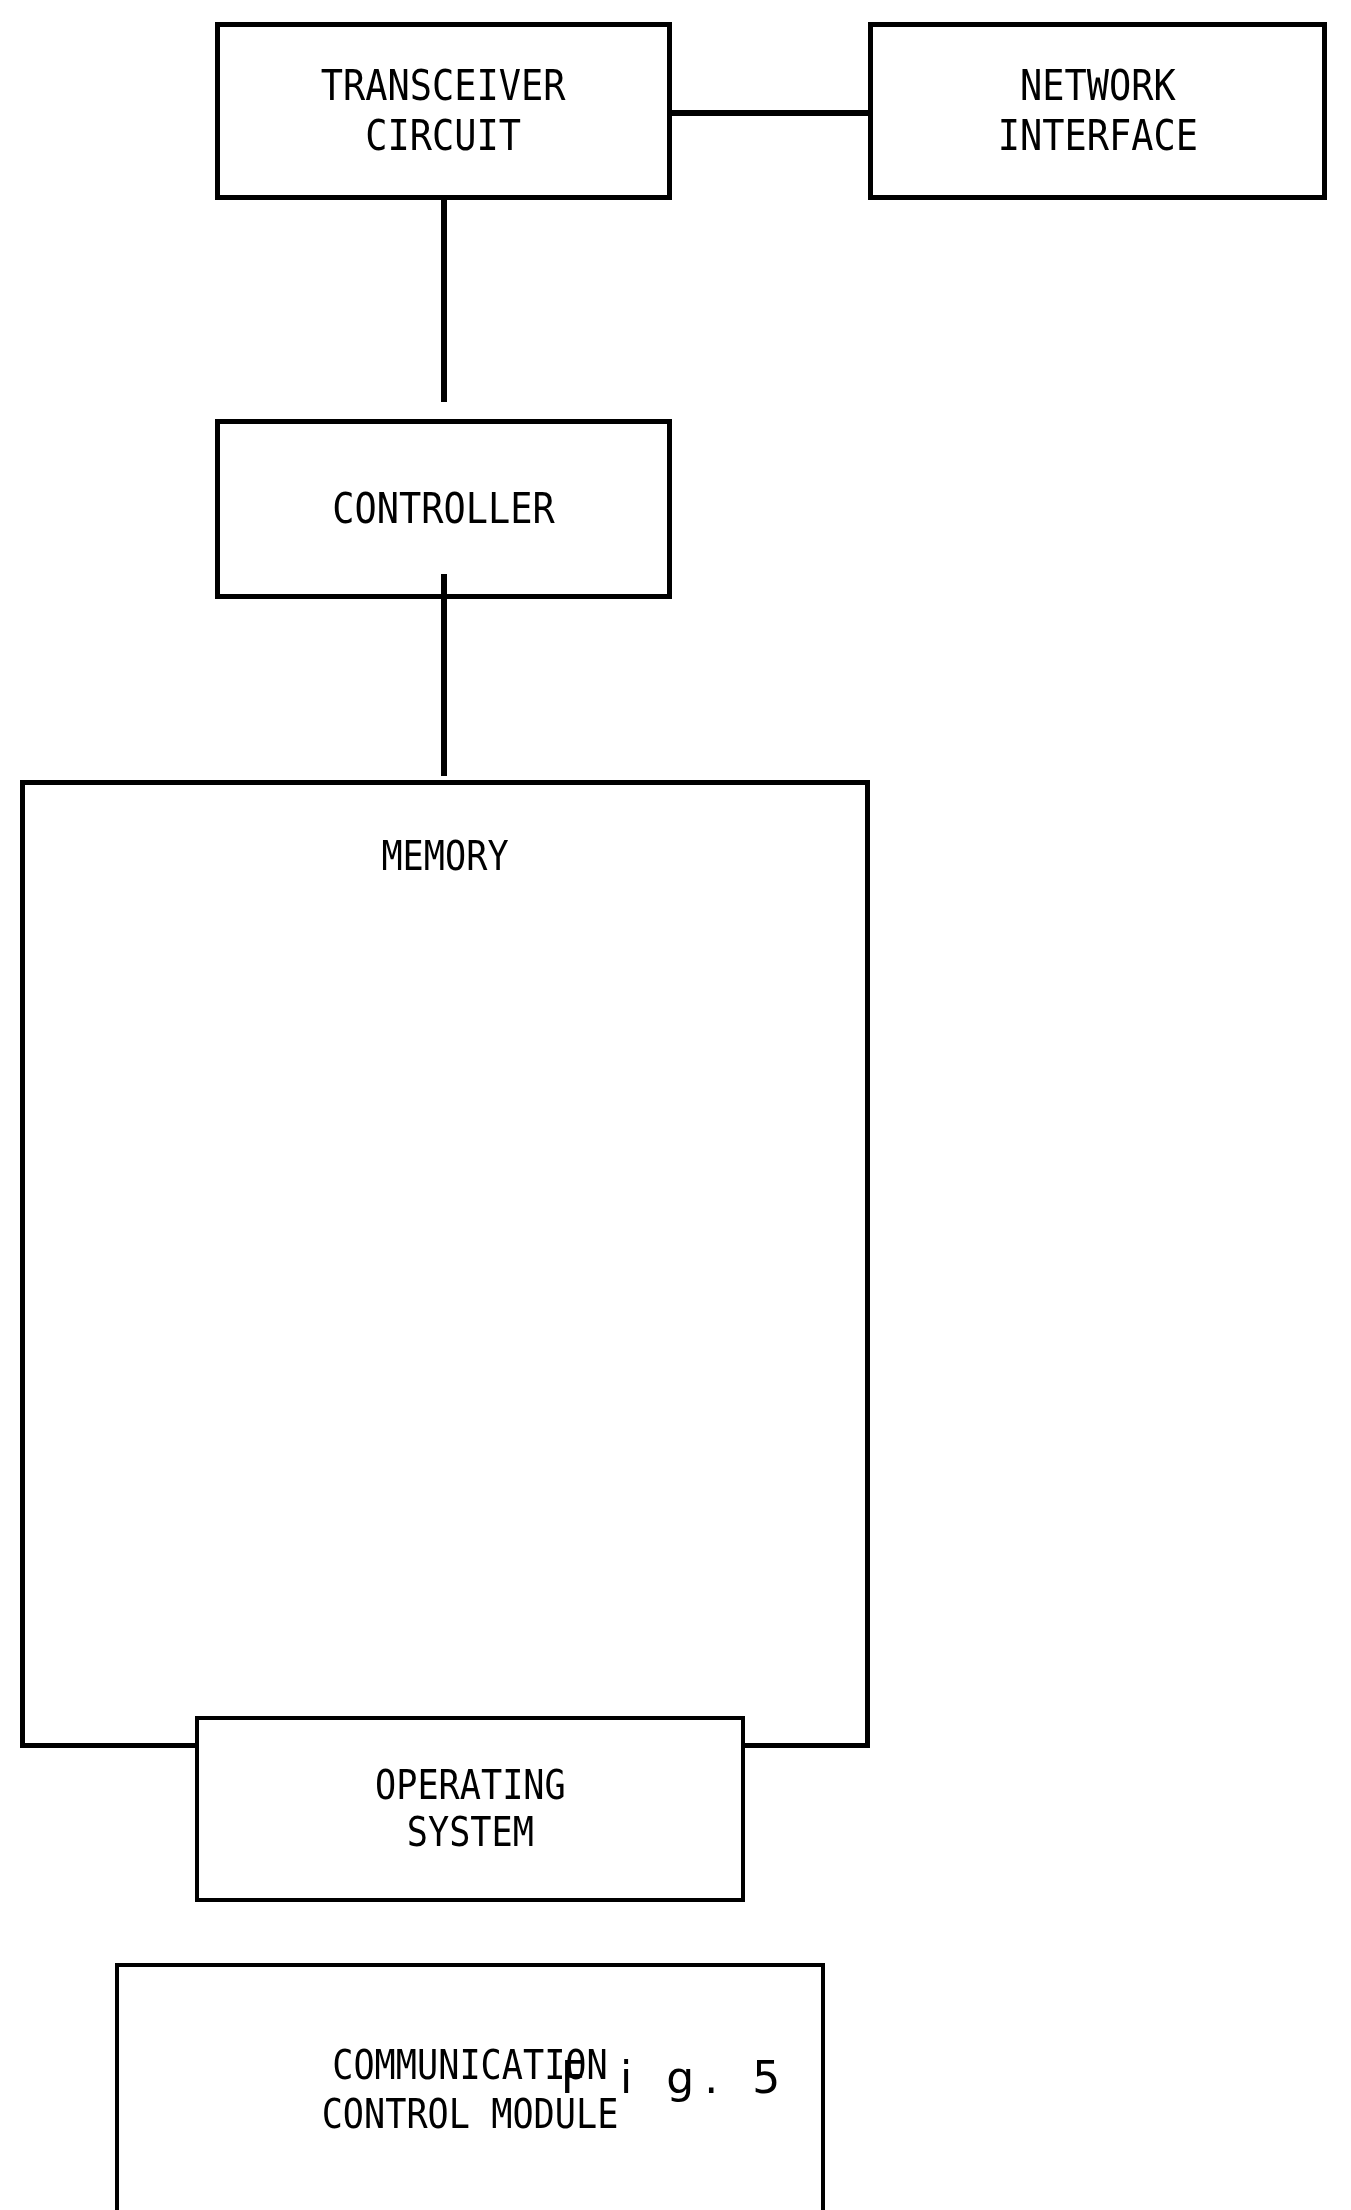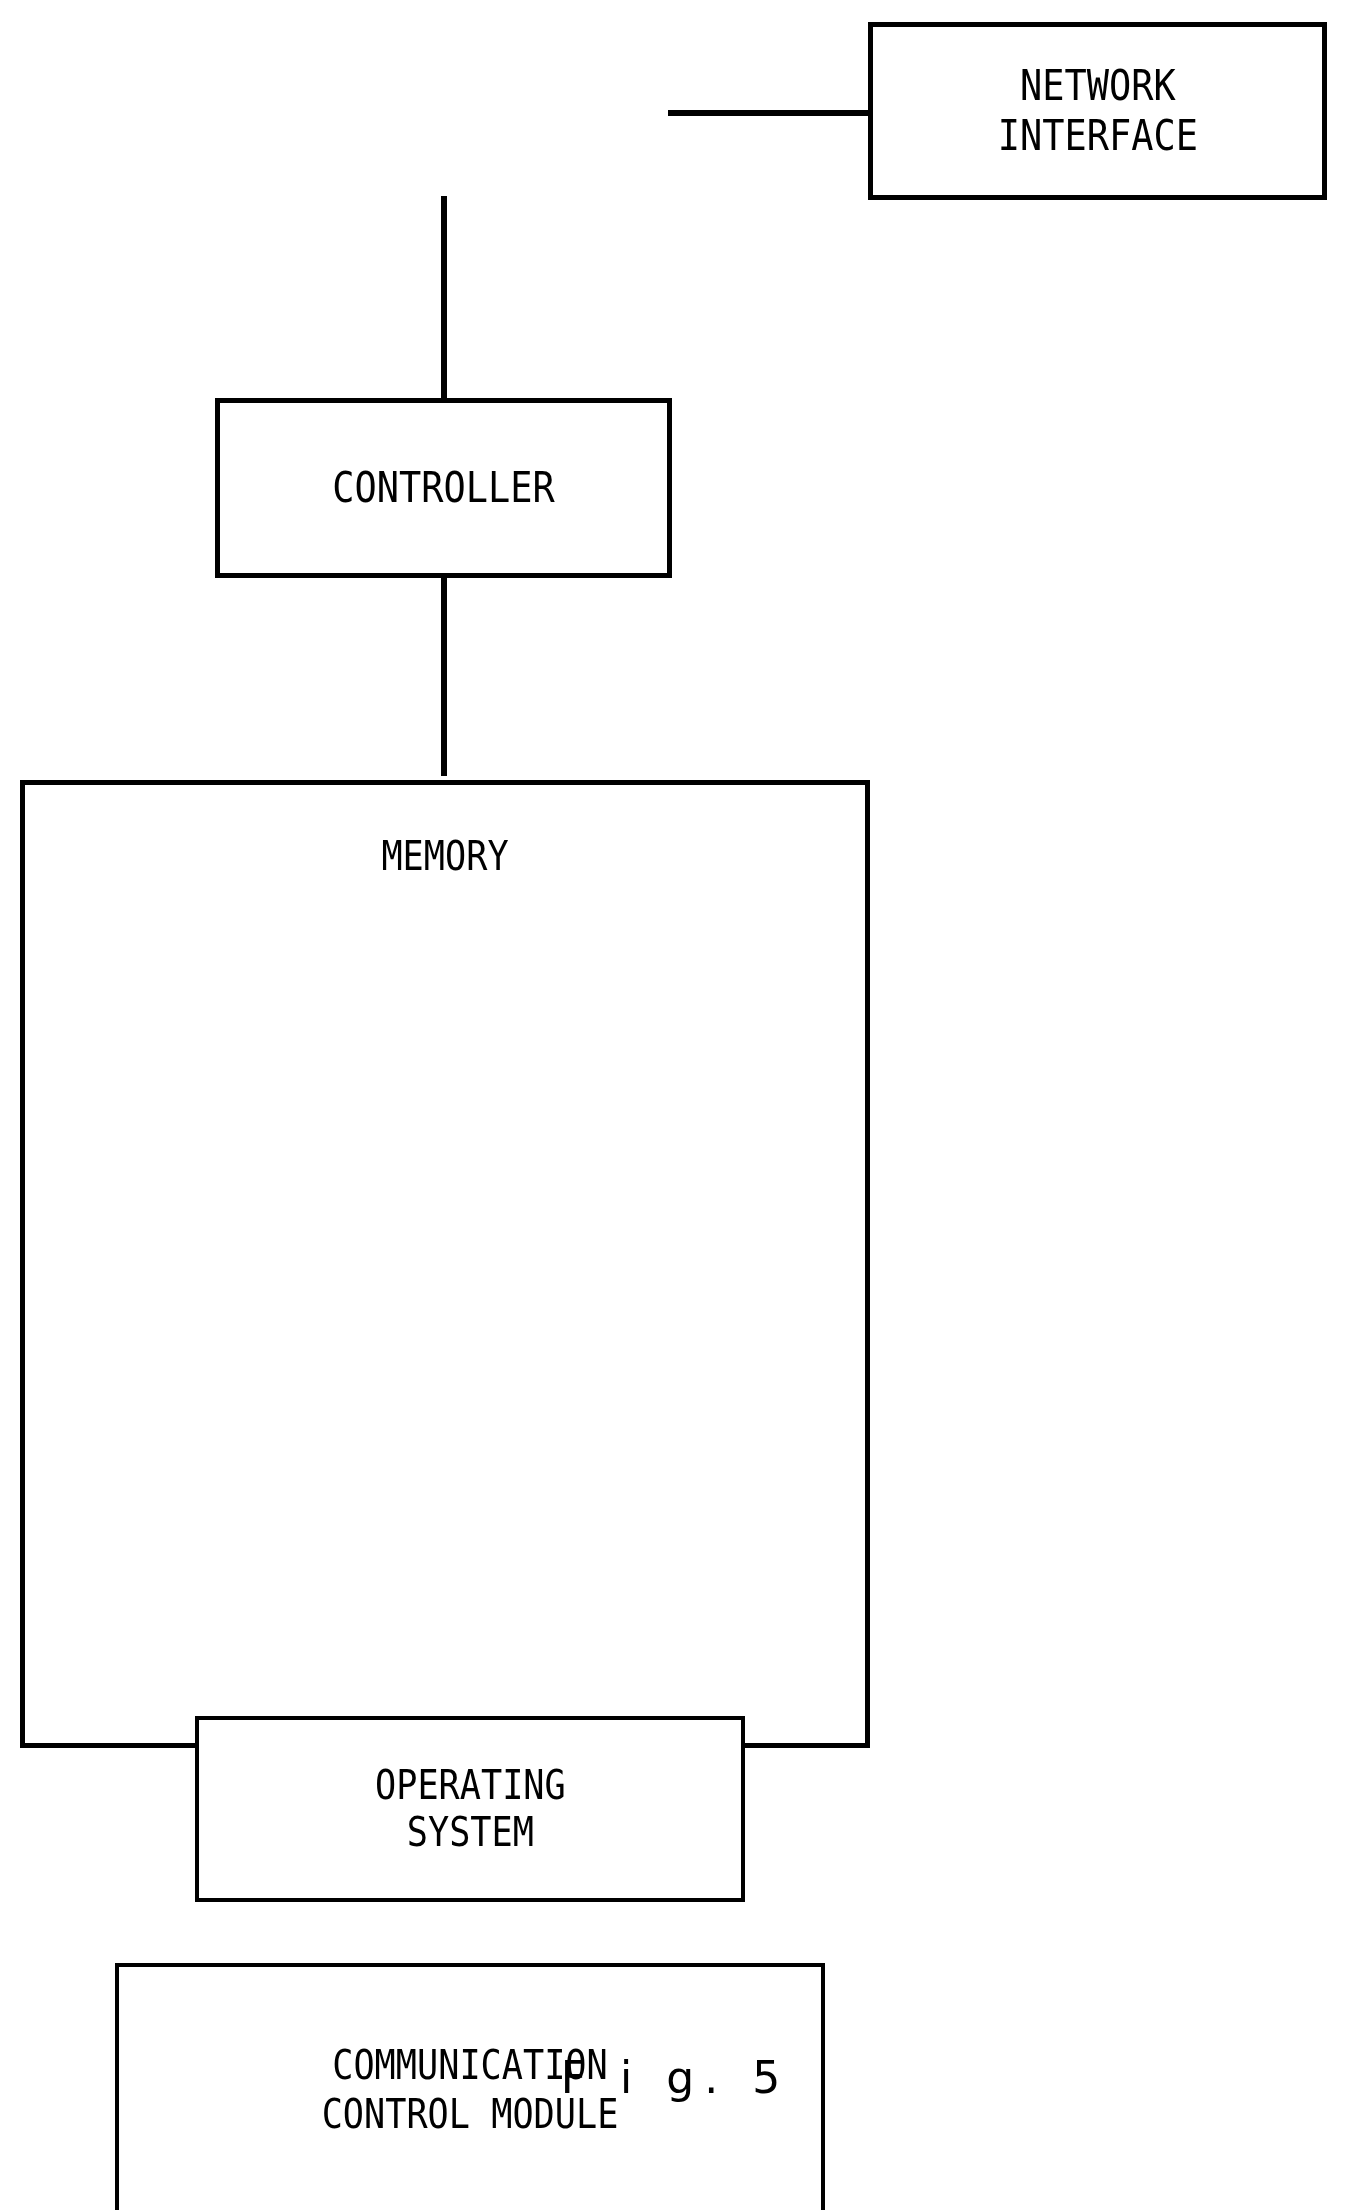--- a/index.html
+++ b/index.html
@@ -71,21 +71,21 @@
 
   #conn-tc-ni {
     left: 668px; top: 110px; width: 204px;
   }
 
   #conn-tc-ctrl {
     left: 441px; top: 196px; height: 206px;
   }
 
   #controller {
-    left: 215px; top: 398px;
+    left: 215px; top: 419px;
     width: 457px; height: 180px;
   }
   #controller .label { font-size: 42px; }
 
   #conn-ctrl-mem {
     left: 441px; top: 574px; height: 202px;
   }
 
   #memory {
     left: 20px; top: 780px;
@@ -134,20 +134,24 @@
     font-size: 44px;
     letter-spacing: 10px;
     color: #000000;
   }
 </style>
 </head>
 <body>
 
 <div id="page">
 
+  <div class="box" id="transceiver-circuit">
+    <div class="label">TRANSCEIVER
+CIRCUIT</div>
+  </div>
 
   <div class="box" id="network-interface">
     <div class="label">NETWORK
 INTERFACE</div>
   </div>
 
   <div class="conn-h" id="conn-tc-ni"></div>
 
   <div class="conn-v" id="conn-tc-ctrl"></div>
 

